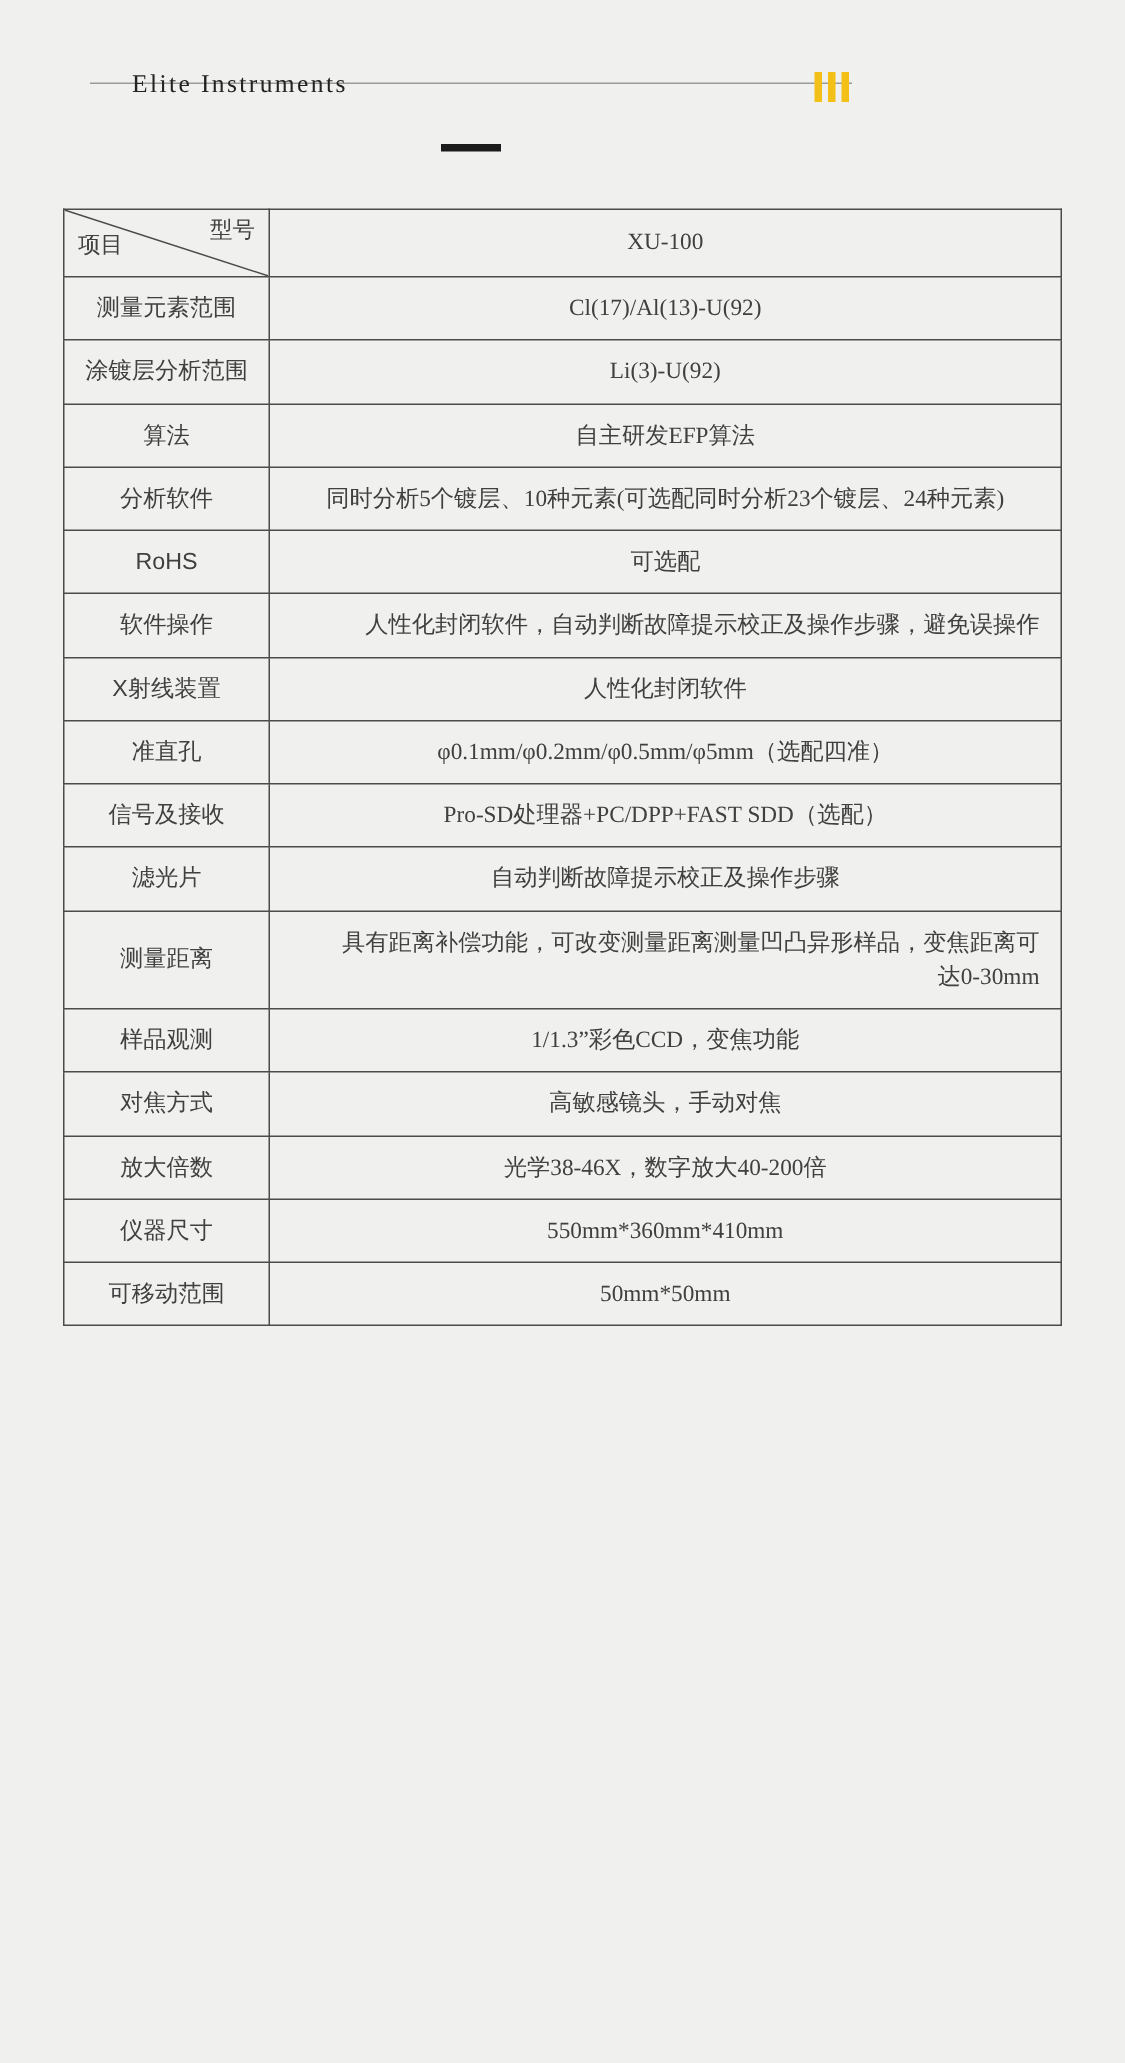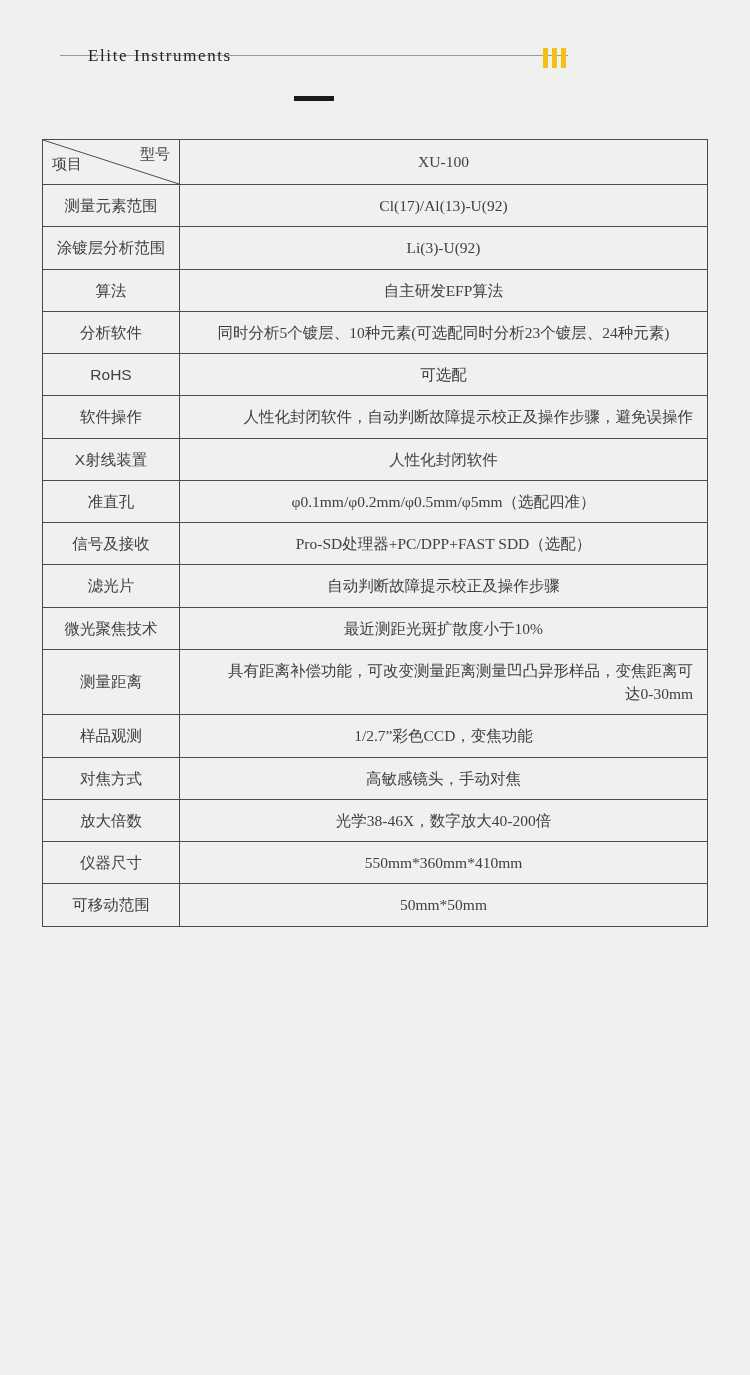--- a/index.html
+++ b/index.html
@@ -203,30 +203,26 @@
         </tr>
         <tr>
           <td class="label">信号及接收</td>
           <td class="value">Pro-SD处理器+PC/DPP+FAST SDD（选配）</td>
         </tr>
         <tr>
           <td class="label">滤光片</td>
           <td class="value">自动判断故障提示校正及操作步骤</td>
         </tr>
         <tr>
-          <td class="label">微光聚焦技术</td>
-          <td class="value">最近测距光斑扩散度小于10%</td>
-        </tr>
-        <tr>
           <td class="label">测量距离</td>
           <td class="value justify">具有距离补偿功能，可改变测量距离测量凹凸异形样品，变焦距离可达0-30mm</td>
         </tr>
         <tr>
           <td class="label">样品观测</td>
-          <td class="value">1/2.7”彩色CCD，变焦功能</td>
+          <td class="value">1/1.3”彩色CCD，变焦功能</td>
         </tr>
         <tr>
           <td class="label">对焦方式</td>
           <td class="value">高敏感镜头，手动对焦</td>
         </tr>
         <tr>
           <td class="label">放大倍数</td>
           <td class="value">光学38-46X，数字放大40-200倍</td>
         </tr>
         <tr>

